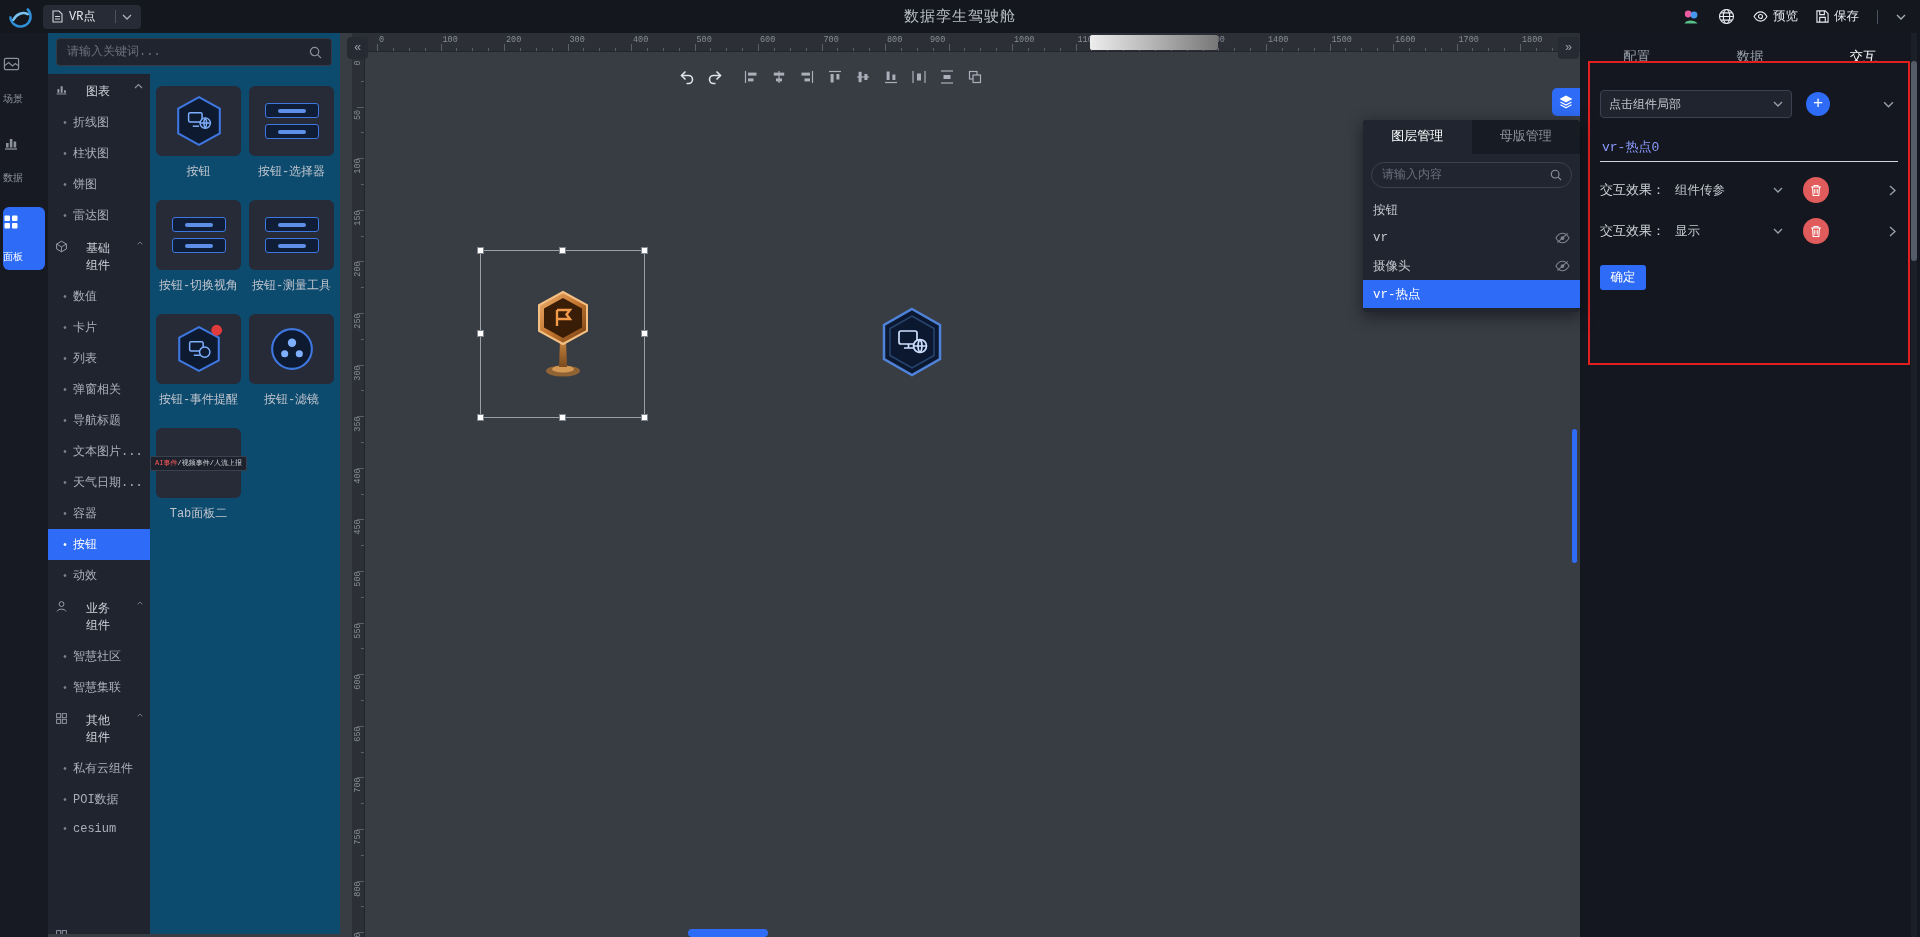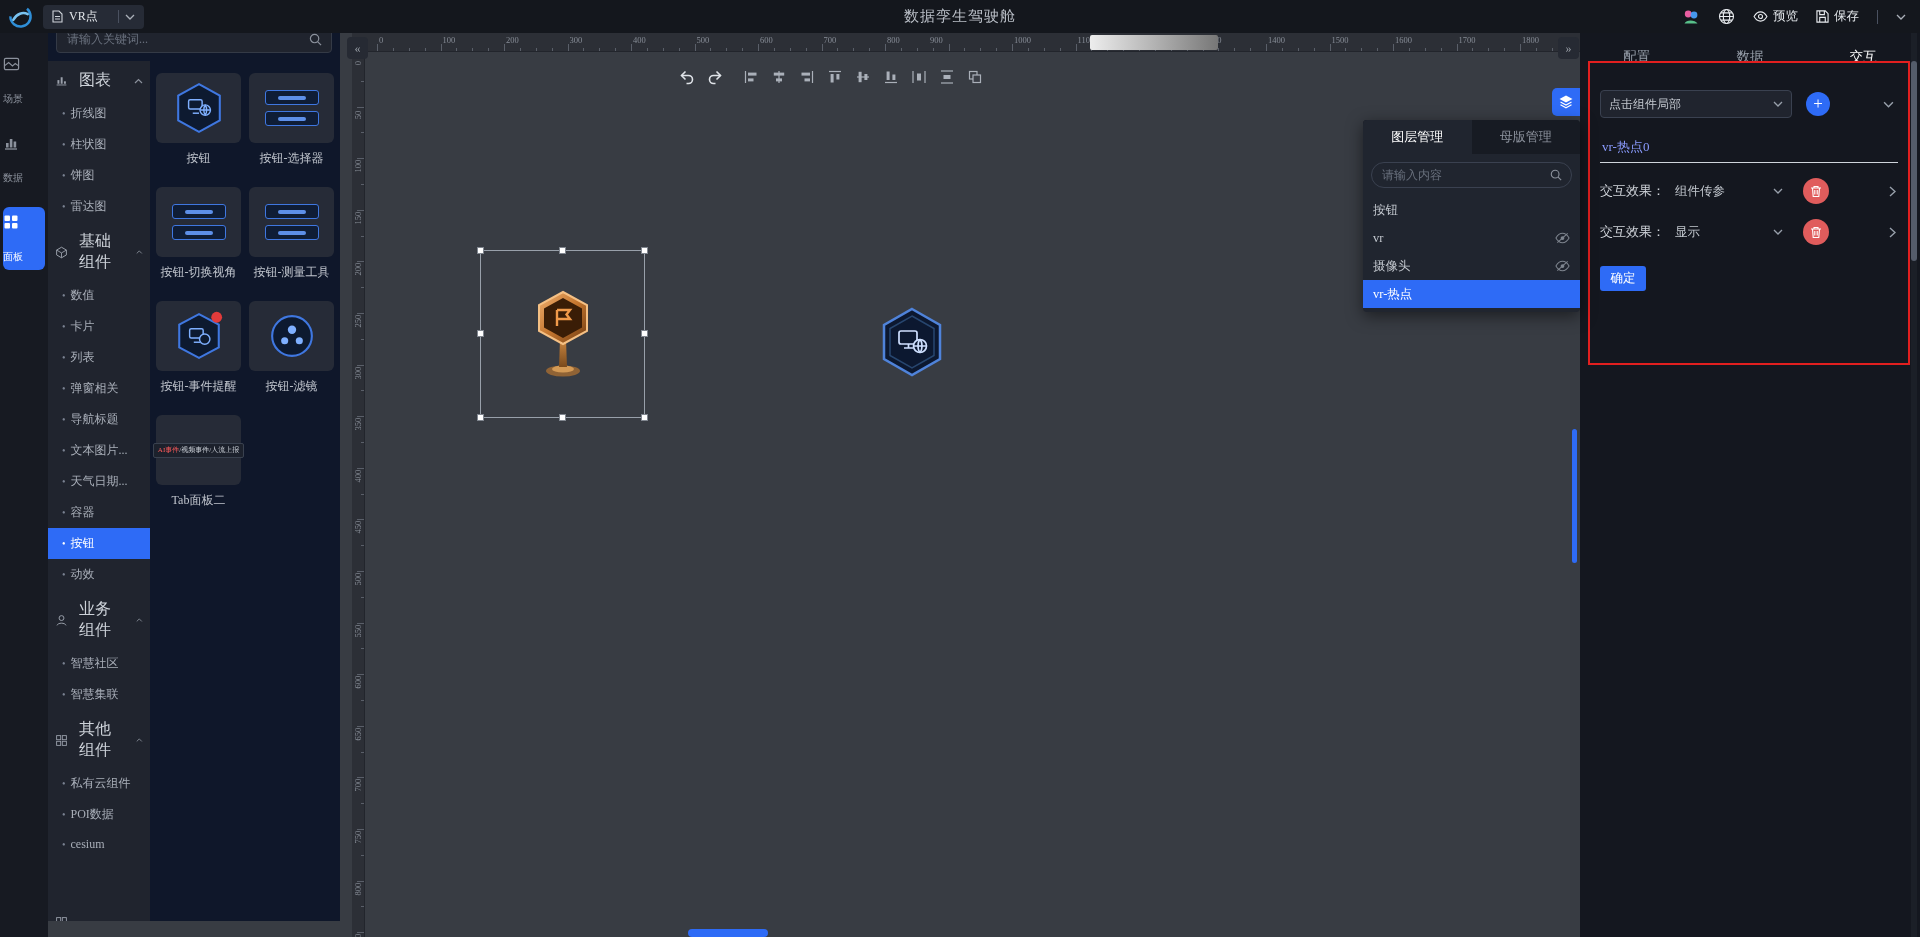--- a/index.html
+++ b/index.html
@@ -1,43 +1,43 @@
 <!DOCTYPE html>
 <html><head>
 <meta charset="utf-8">
 <style>
 *{box-sizing:border-box;margin:0;padding:0}
 html,body{background:#000}
-#app{position:relative;width:1920px;height:937px;overflow:hidden;background:#383c43;font-family:Liberation Serif, serif;font-size:12px;color:#c6cbd2}
+#app{position:relative;width:1920px;height:937px;overflow:hidden;background:#383c43;font-family:Liberation Mono, monospace;font-size:12px;color:#c6cbd2}
 [data-interactable="true"]{cursor:pointer}
 svg{display:block}
 
 
 .topbar{position:absolute;left:0;top:0;width:1920px;height:33px;background:#14171d;display:flex;align-items:center;z-index:40}
 .logo{margin-left:8px}
 .proj{margin-left:10px;height:24px;background:#262b36;border-radius:4px;display:flex;align-items:center;gap:6px;padding:0 9px;color:#e2e6ea;font-size:12px}
 .proj-div{width:1px;height:13px;background:#4a5160;margin-left:14px}
 .titlebar{position:absolute;left:50%;transform:translateX(-50%);color:#b9bec6;font-size:15px;letter-spacing:1px}
 .top-right{margin-left:auto;display:flex;align-items:center;gap:18px;padding-right:14px;color:#e2e6ea}
 .tr-btn{display:flex;align-items:center;gap:5px;font-size:12.5px}
 .tr-div{width:1px;height:14px;background:#4a5160}
 
 
 .rail{position:absolute;left:0;top:33px;width:48px;height:904px;background:#171a22;z-index:30}
 .rail-item{width:42px;margin:16px auto 0;padding:7px 0 6px;display:flex;flex-direction:column;align-items:flex-start;gap:20px;color:#8b919c;font-size:10px;border-radius:6px}
 .rail-item.active{background:#2e6bf6;color:#fff}
 
 
-.library{position:absolute;left:48px;top:17px;width:292px;height:904px;background:#0f172a;z-index:25}
+.library{position:absolute;left:48px;top:30px;width:292px;height:904px;background:#0c4a6e;z-index:25}
 .lib-search{position:absolute;left:8px;top:8px;width:276px;height:28px;background:#20242e;border:1px solid #343a46;border-radius:4px;display:flex;align-items:center}
 .lib-search input{flex:1;background:transparent;border:none;outline:none;color:#c6cbd2;font-size:12px;padding:0 10px;font-family:inherit}
 .lib-search input::placeholder{color:#69707d}
 .lib-search svg{margin-right:9px}
 .cat-col{position:absolute;left:0;top:44px;width:102px;height:860px;background:#20242e;overflow:hidden}
-.cat-h{display:flex;align-items:center;gap:11px;padding:9px 7px 7px;color:#cdd2d9;font-size:16px}
+.cat-h{display:flex;align-items:flex-start;gap:18px;padding:9px 7px 7px;color:#cdd2d9;font-size:12px}
 .cat-caret{margin-left:auto}
 .cat-i{padding:7px 6px 7px 14px;color:#a9afb9;font-size:12px;white-space:nowrap;overflow:hidden}
 .cat-i::before{content:"•";margin-right:5px;color:#7a8291;font-size:10px}
 .cat-i.sel{background:#2e6bf6;color:#fff}
 .cat-i.sel::before{color:#fff}
 .cat-partial{position:absolute;left:0;top:846px;width:102px}
 .tile-col{position:absolute;left:102px;top:44px;width:190px;height:860px;padding:12px 6px 0;display:flex;flex-wrap:wrap;align-content:flex-start;gap:20px 8px}
 .tile-cell{width:85px;display:flex;flex-direction:column;align-items:center}
 .tile{width:85px;height:70px;background:#262b37;border-radius:6px;display:flex;align-items:center;justify-content:center;position:relative}
 .tile-lb{margin-top:7px;font-size:12px;color:#c0c5cd;text-align:center;white-space:nowrap}

